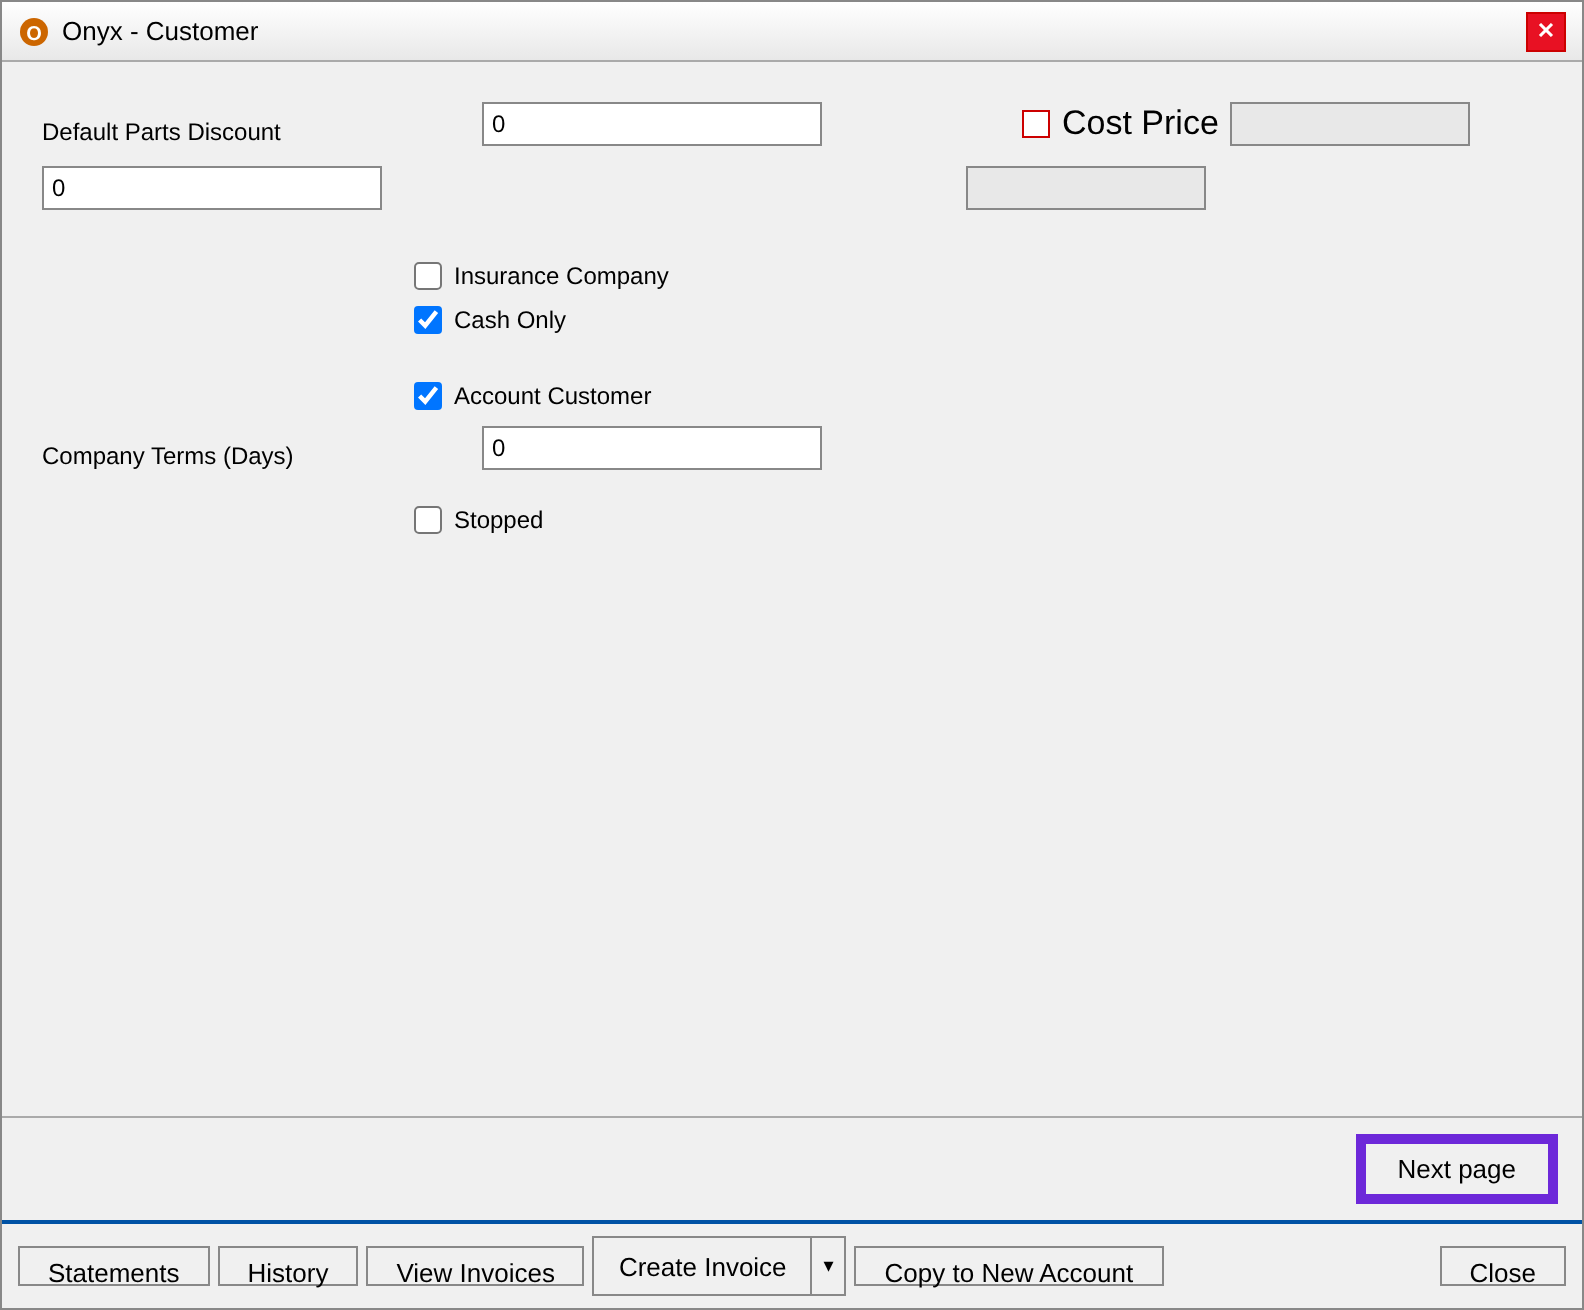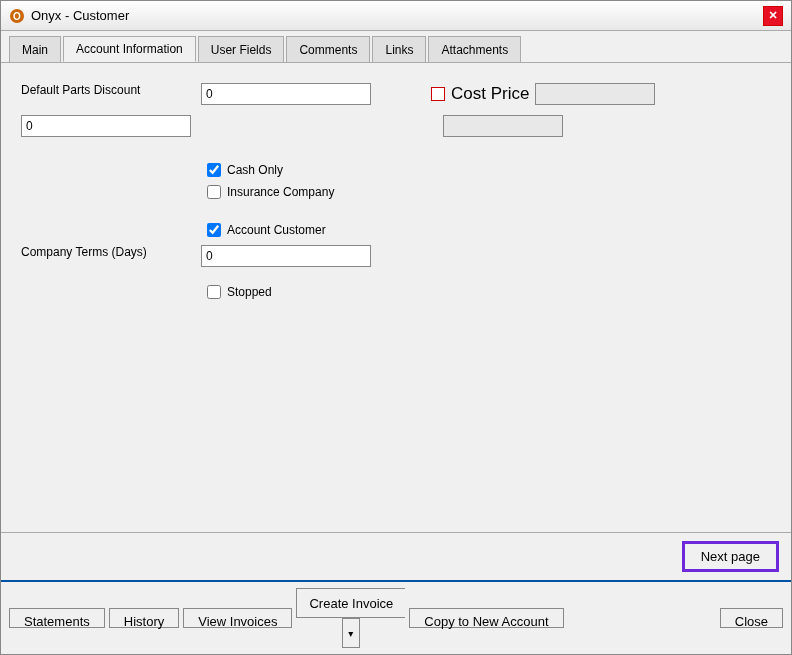--- a/index.html
+++ b/index.html
@@ -90,22 +90,23 @@
 
     .content {
       flex: 1;
       padding: 20px 20px;
       background: #f0f0f0;
       overflow: auto;
     }
 
     .form-row {
       display: flex;
-      align-items: flex-start;
+      align-items: flex-end;
       margin-bottom: 10px;
+      gap: 40px;
     }
     .form-label {
       width: 180px;
       text-align: left;
       font-size: 12px;
       color: #000;
     }
     .form-input {
       width: 170px;
       height: 22px;
@@ -177,21 +178,21 @@
     .bottom-bar {
       border-top: 1px solid #aaa;
       padding: 8px 12px;
       display: flex;
       justify-content: flex-end;
       background: #f0f0f0;
     }
     .next-page-btn {
       padding: 5px 16px;
       background: #f0f0f0;
-      border: 3px solid #6d28d9;
+      border: 5px solid #6d28d9;
       cursor: pointer;
       font-size: 13px;
     }
 
     .footer-bar {
       border-top: 2px solid #0052a5;
       padding: 6px 8px;
       display: flex;
       align-items: center;
       background: #f0f0f0;
@@ -202,22 +203,20 @@
       background: #f0f0f0;
       border: 1px solid #888;
       cursor: pointer;
       font-size: 13px;
       height: 20px;
     }
     .footer-spacer { flex: 1; }
 
     .create-invoice-group {
       display: flex;
-      align-items: center;
-      flex-direction: column;
     }
     .create-invoice-main {
       padding: 5px 12px;
       background: #f0f0f0;
       border: 1px solid #888;
       border-right: none;
       cursor: pointer;
       font-size: 13px;
       height: 30px;
     }
@@ -242,28 +241,20 @@
     <div class="title-bar-left">
       <svg class="title-icon" viewBox="0 0 16 16">
         <circle cx="8" cy="8" r="7" fill="#cc6600"></circle>
         <text x="8" y="12" text-anchor="middle" font-size="10" fill="white" font-weight="bold">O</text>
       </svg>
       <span class="title-text">Onyx - Customer</span>
     </div>
     <div class="title-close">✕</div>
   </div>
 
-  <div class="tabs-bar">
-    <div class="tab">Main</div>
-    <div class="tab active">Account Information</div>
-    <div class="tab">User Fields</div>
-    <div class="tab">Comments</div>
-    <div class="tab">Links</div>
-    <div class="tab">Attachments</div>
-  </div>
 
   <div class="content">
 
     <div class="form-row">
       <label class="form-label">Default Parts Discount</label>
       <input class="form-input" type="text" value="0" style="">
       <div class="right-group">
         <div class="cost-price-checkbox"></div>
         <span class="cost-price-label">Cost Price</span>
         <input class="cost-price-input" type="text" value="" style="">
@@ -271,27 +262,27 @@
     </div>
 
     <div class="form-row">
       <input class="form-input" type="text" value="0" style="">
       <input class="second-right-input" type="text" value="" style="">
     </div>
 
     <div class="section-gap-large"></div>
 
     <div class="checkbox-row">
+      <input type="checkbox" class="checkbox-input" style="">
+      <span class="checkbox-label">Insurance Company</span>
+    </div>
+
+    <div class="checkbox-row">
       <input type="checkbox" class="checkbox-input" checked="" style="">
       <span class="checkbox-label">Cash Only</span>
-    </div>
-
-    <div class="checkbox-row">
-      <input type="checkbox" class="checkbox-input" style="">
-      <span class="checkbox-label">Insurance Company</span>
     </div>
 
     <div class="section-gap-large"></div>
 
     <div class="checkbox-row">
       <input type="checkbox" class="checkbox-input" checked="" style="">
       <span class="checkbox-label">Account Customer</span>
     </div>
 
     <div class="form-row">

